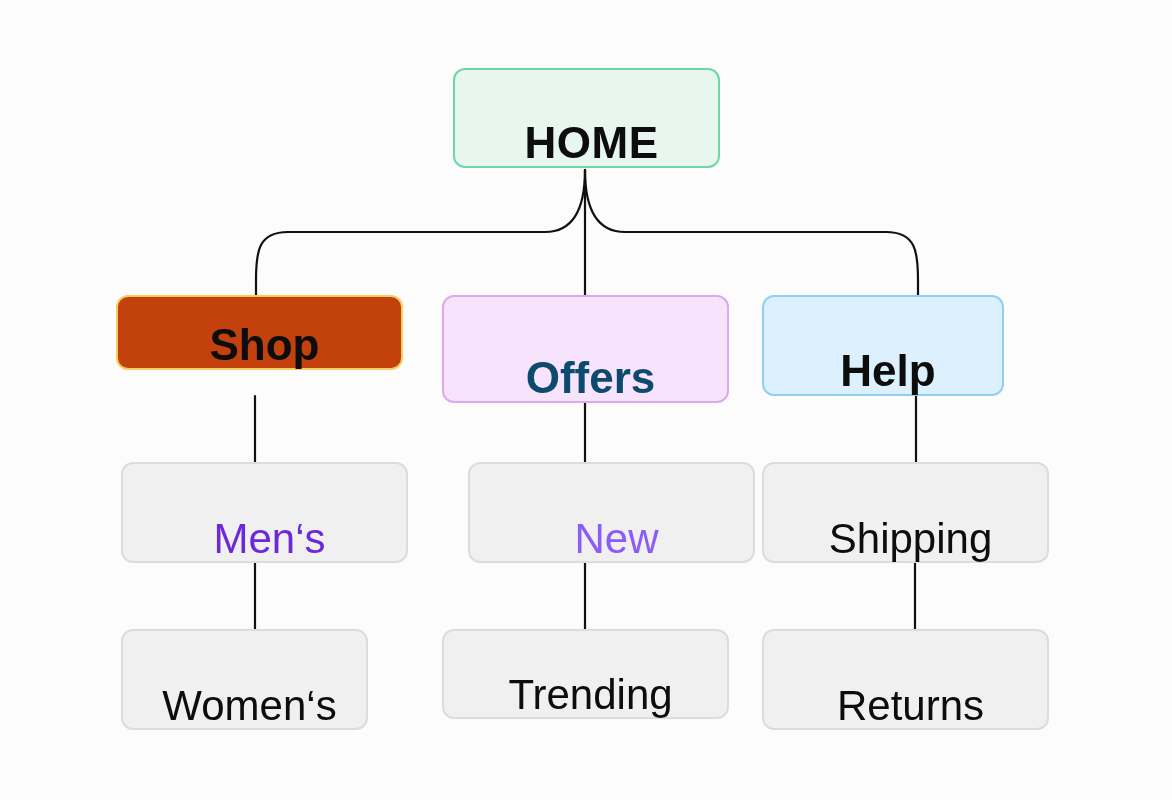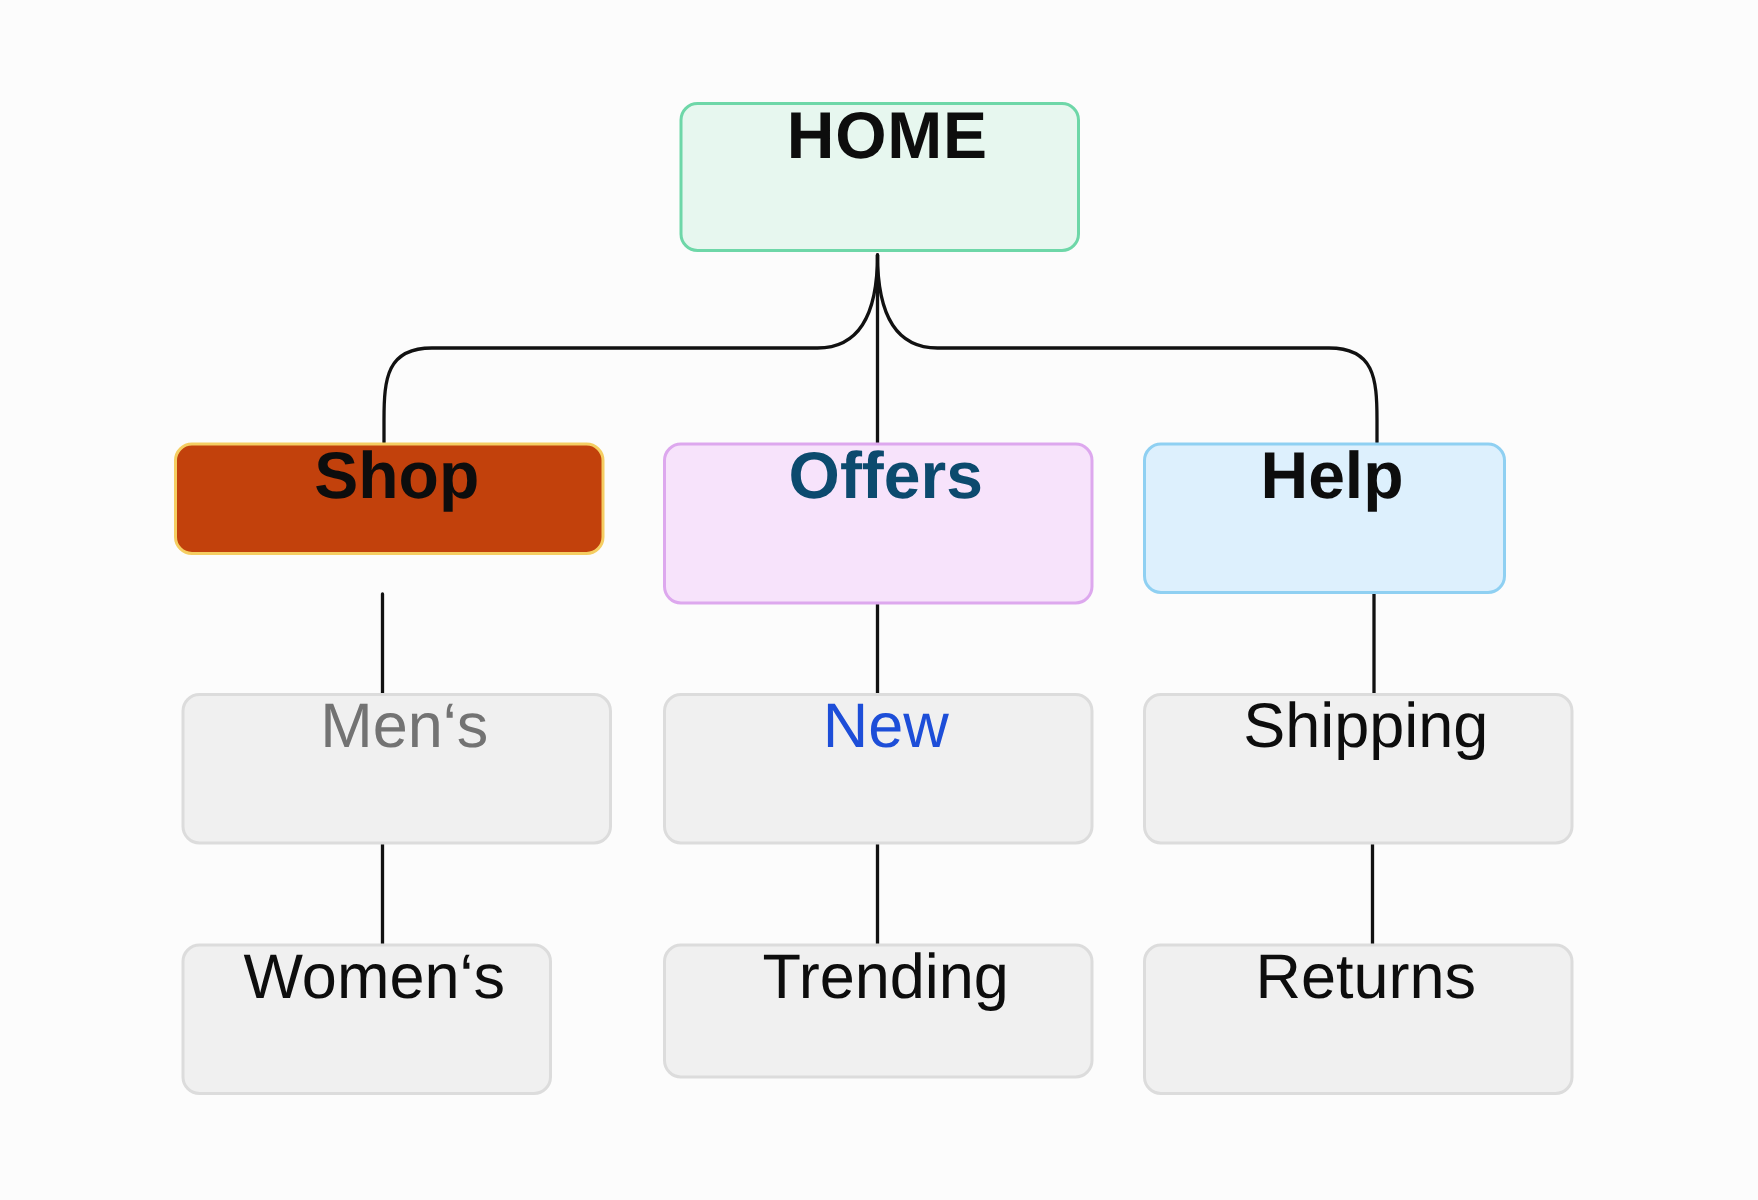--- a/index.html
+++ b/index.html
@@ -24,21 +24,21 @@
     left: 0;
     top: 0;
     width: 1172px;
     height: 800px;
     pointer-events: none;
   }
   .node {
     position: absolute;
     box-sizing: border-box;
     display: flex;
-    align-items: flex-start;
+    align-items: flex-end;
     justify-content: center;
     border-radius: 12px;
     border: 2px solid transparent;
     color: #0d0d0d;
     text-align: center;
     line-height: 1;
     white-space: nowrap;
     padding-left: 10px;
   }
   .node.lvl-root {
@@ -82,24 +82,24 @@
       </div>
       <div class="node lvl-branch" style="left: 116px; top: 295px; width: 287px; height: 75px; background: #c2410c; border-color: rgb(245, 206, 98); color: rgb(13, 13, 13);">
         <span class="node-label">Shop</span>
       </div>
       <div class="node lvl-branch" style="left: 442px; top: 295px; width: 287px; height: 108px; background: rgb(247, 227, 251); border-color: rgb(221, 168, 238); color: #0c4a6e;">
         <span class="node-label">Offers</span>
       </div>
       <div class="node lvl-branch" style="left: 762px; top: 295px; width: 242px; height: 101px; background: rgb(221, 240, 253); border-color: rgb(143, 208, 242); color: rgb(13, 13, 13);">
         <span class="node-label">Help</span>
       </div>
-      <div class="node lvl-leaf" style="left: 121px; top: 462px; width: 287px; height: 101px; background: rgb(240, 240, 240); border-color: rgb(220, 220, 220); color: #737373;">
+      <div class="node lvl-leaf" style="left: 121px; top: 462px; width: 287px; height: 101px; background: rgb(240, 240, 240); border-color: rgb(220, 220, 220); color: #6d28d9;">
         <span class="node-label">Men‘s</span>
       </div>
-      <div class="node lvl-leaf" style="left: 442px; top: 462px; width: 287px; height: 101px; background: rgb(240, 240, 240); border-color: rgb(220, 220, 220); color: #1d4ed8;">
+      <div class="node lvl-leaf" style="left: 468px; top: 462px; width: 287px; height: 101px; background: rgb(240, 240, 240); border-color: rgb(220, 220, 220); color: #8b5cf6;">
         <span class="node-label">New</span>
       </div>
       <div class="node lvl-leaf" style="left: 762px; top: 462px; width: 287px; height: 101px; background: rgb(240, 240, 240); border-color: rgb(220, 220, 220); color: rgb(13, 13, 13);">
         <span class="node-label">Shipping</span>
       </div>
       <div class="node lvl-leaf" style="left: 121px; top: 629px; width: 247px; height: 101px; background: rgb(240, 240, 240); border-color: rgb(220, 220, 220); color: rgb(13, 13, 13);">
         <span class="node-label">Women‘s</span>
       </div>
       <div class="node lvl-leaf" style="left: 442px; top: 629px; width: 287px; height: 90px; background: rgb(240, 240, 240); border-color: rgb(220, 220, 220); color: rgb(13, 13, 13);">
         <span class="node-label">Trending</span>

